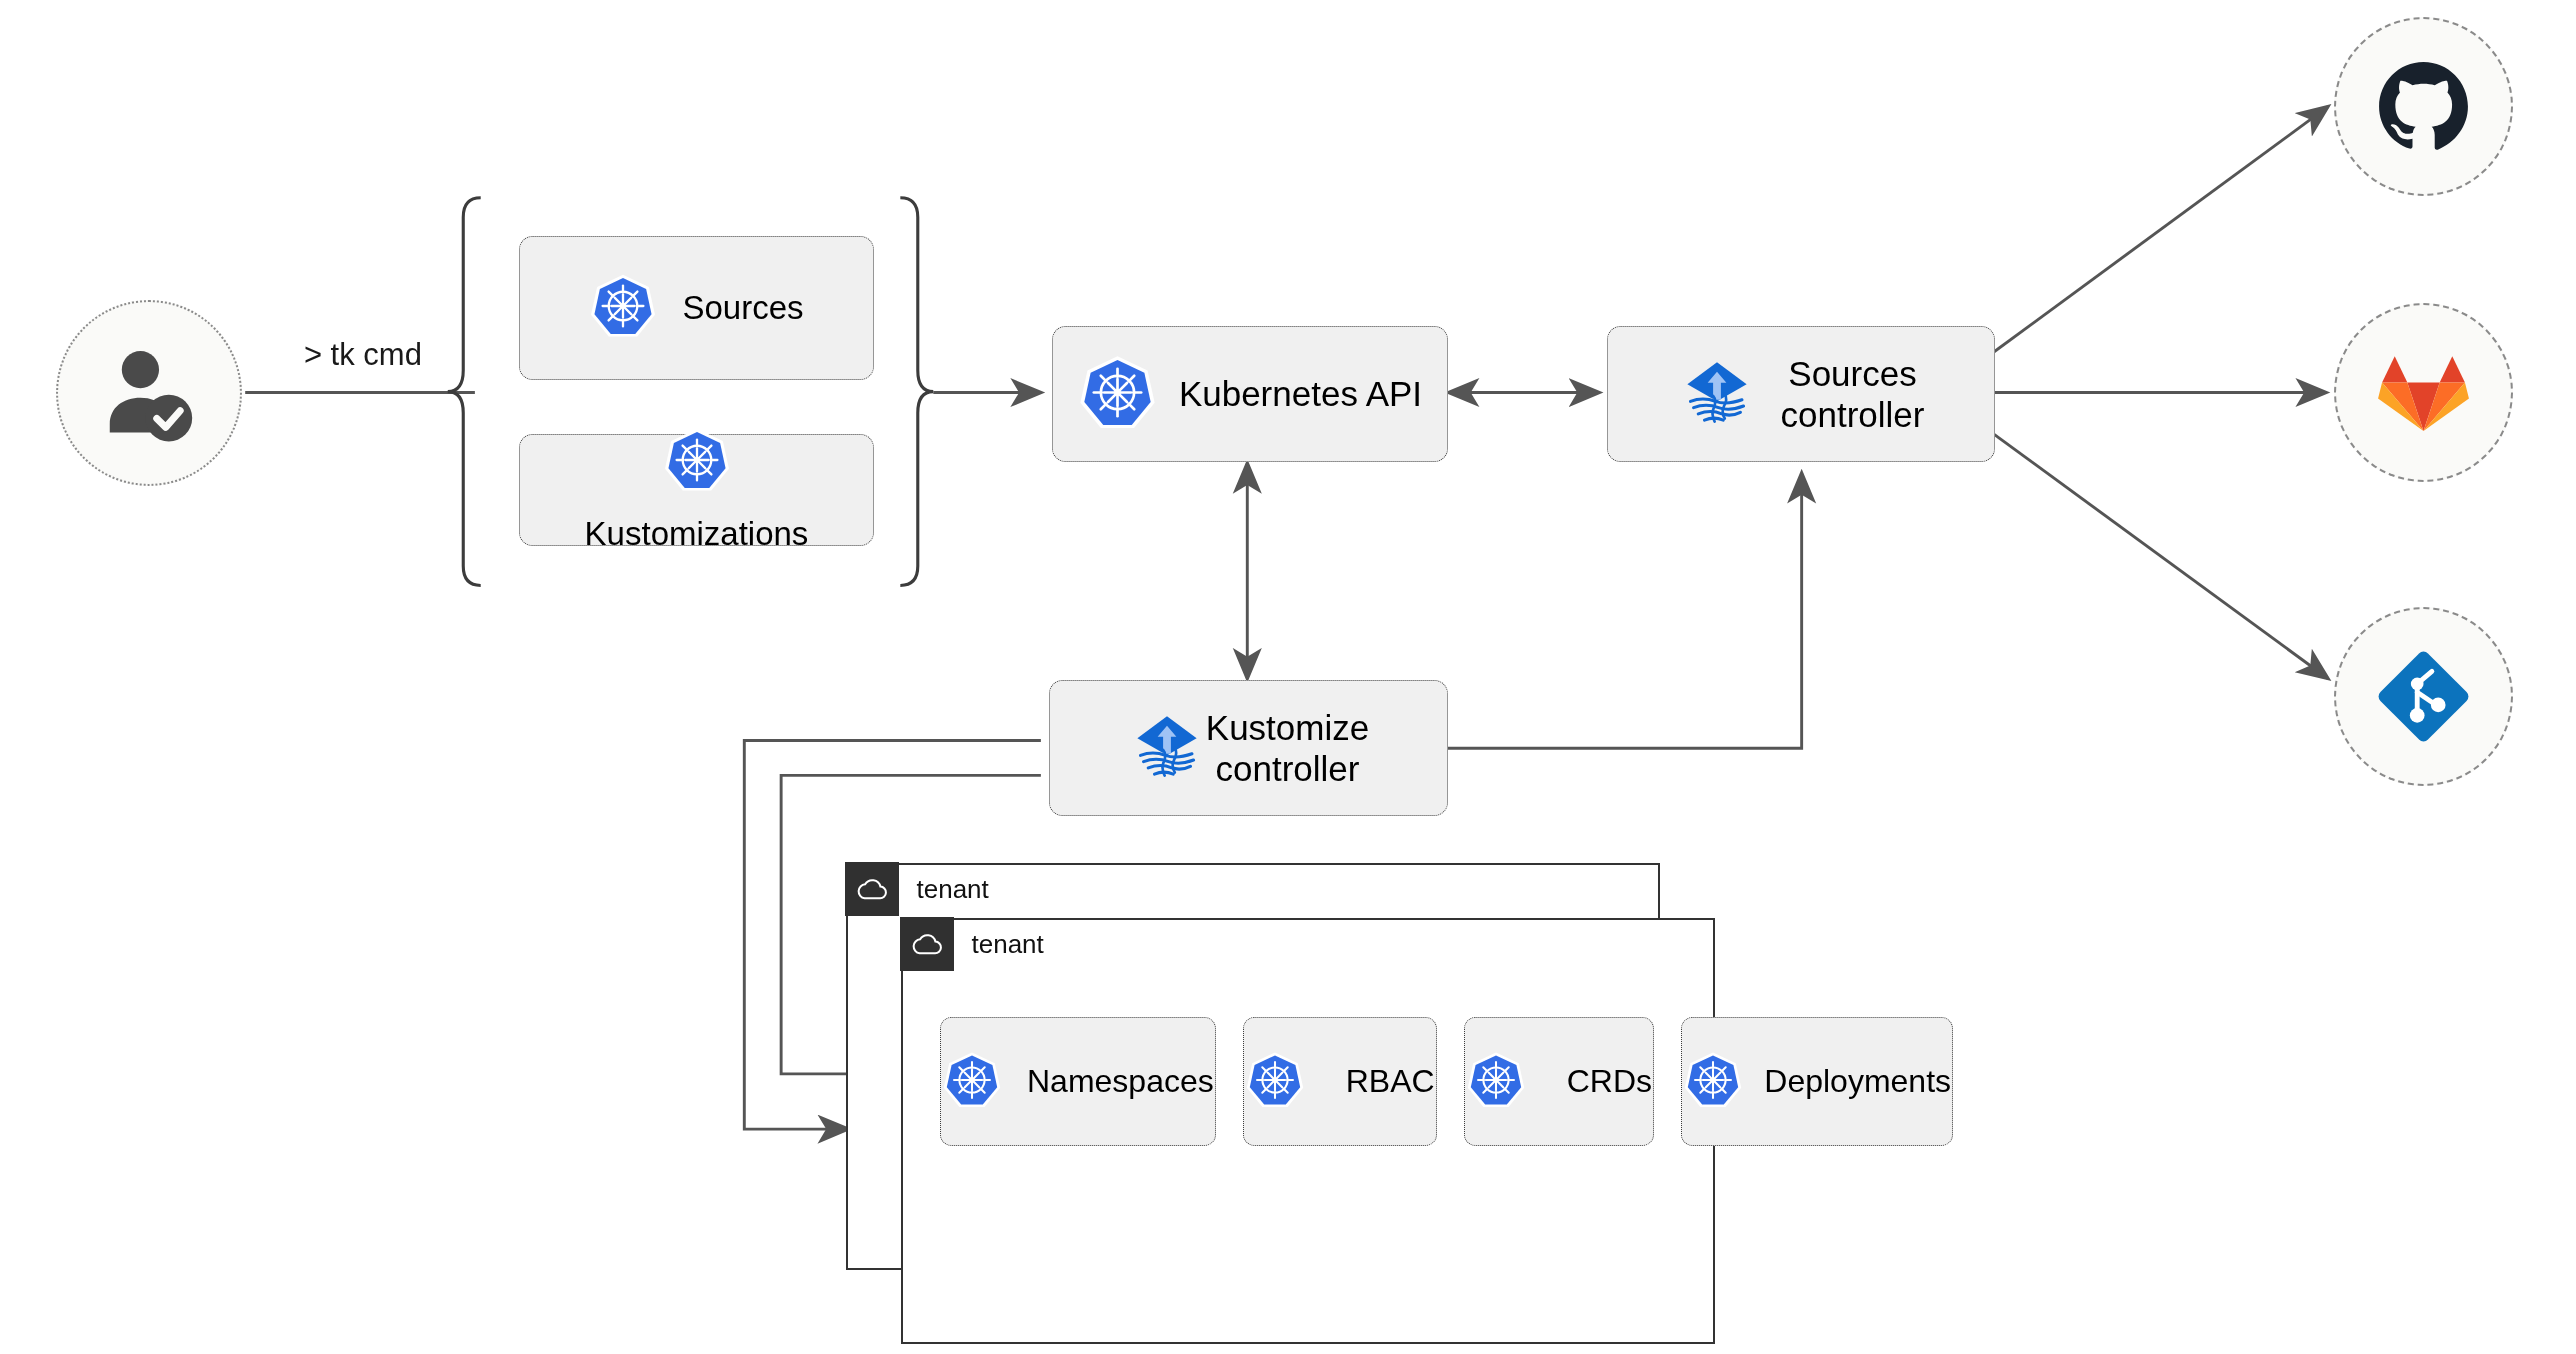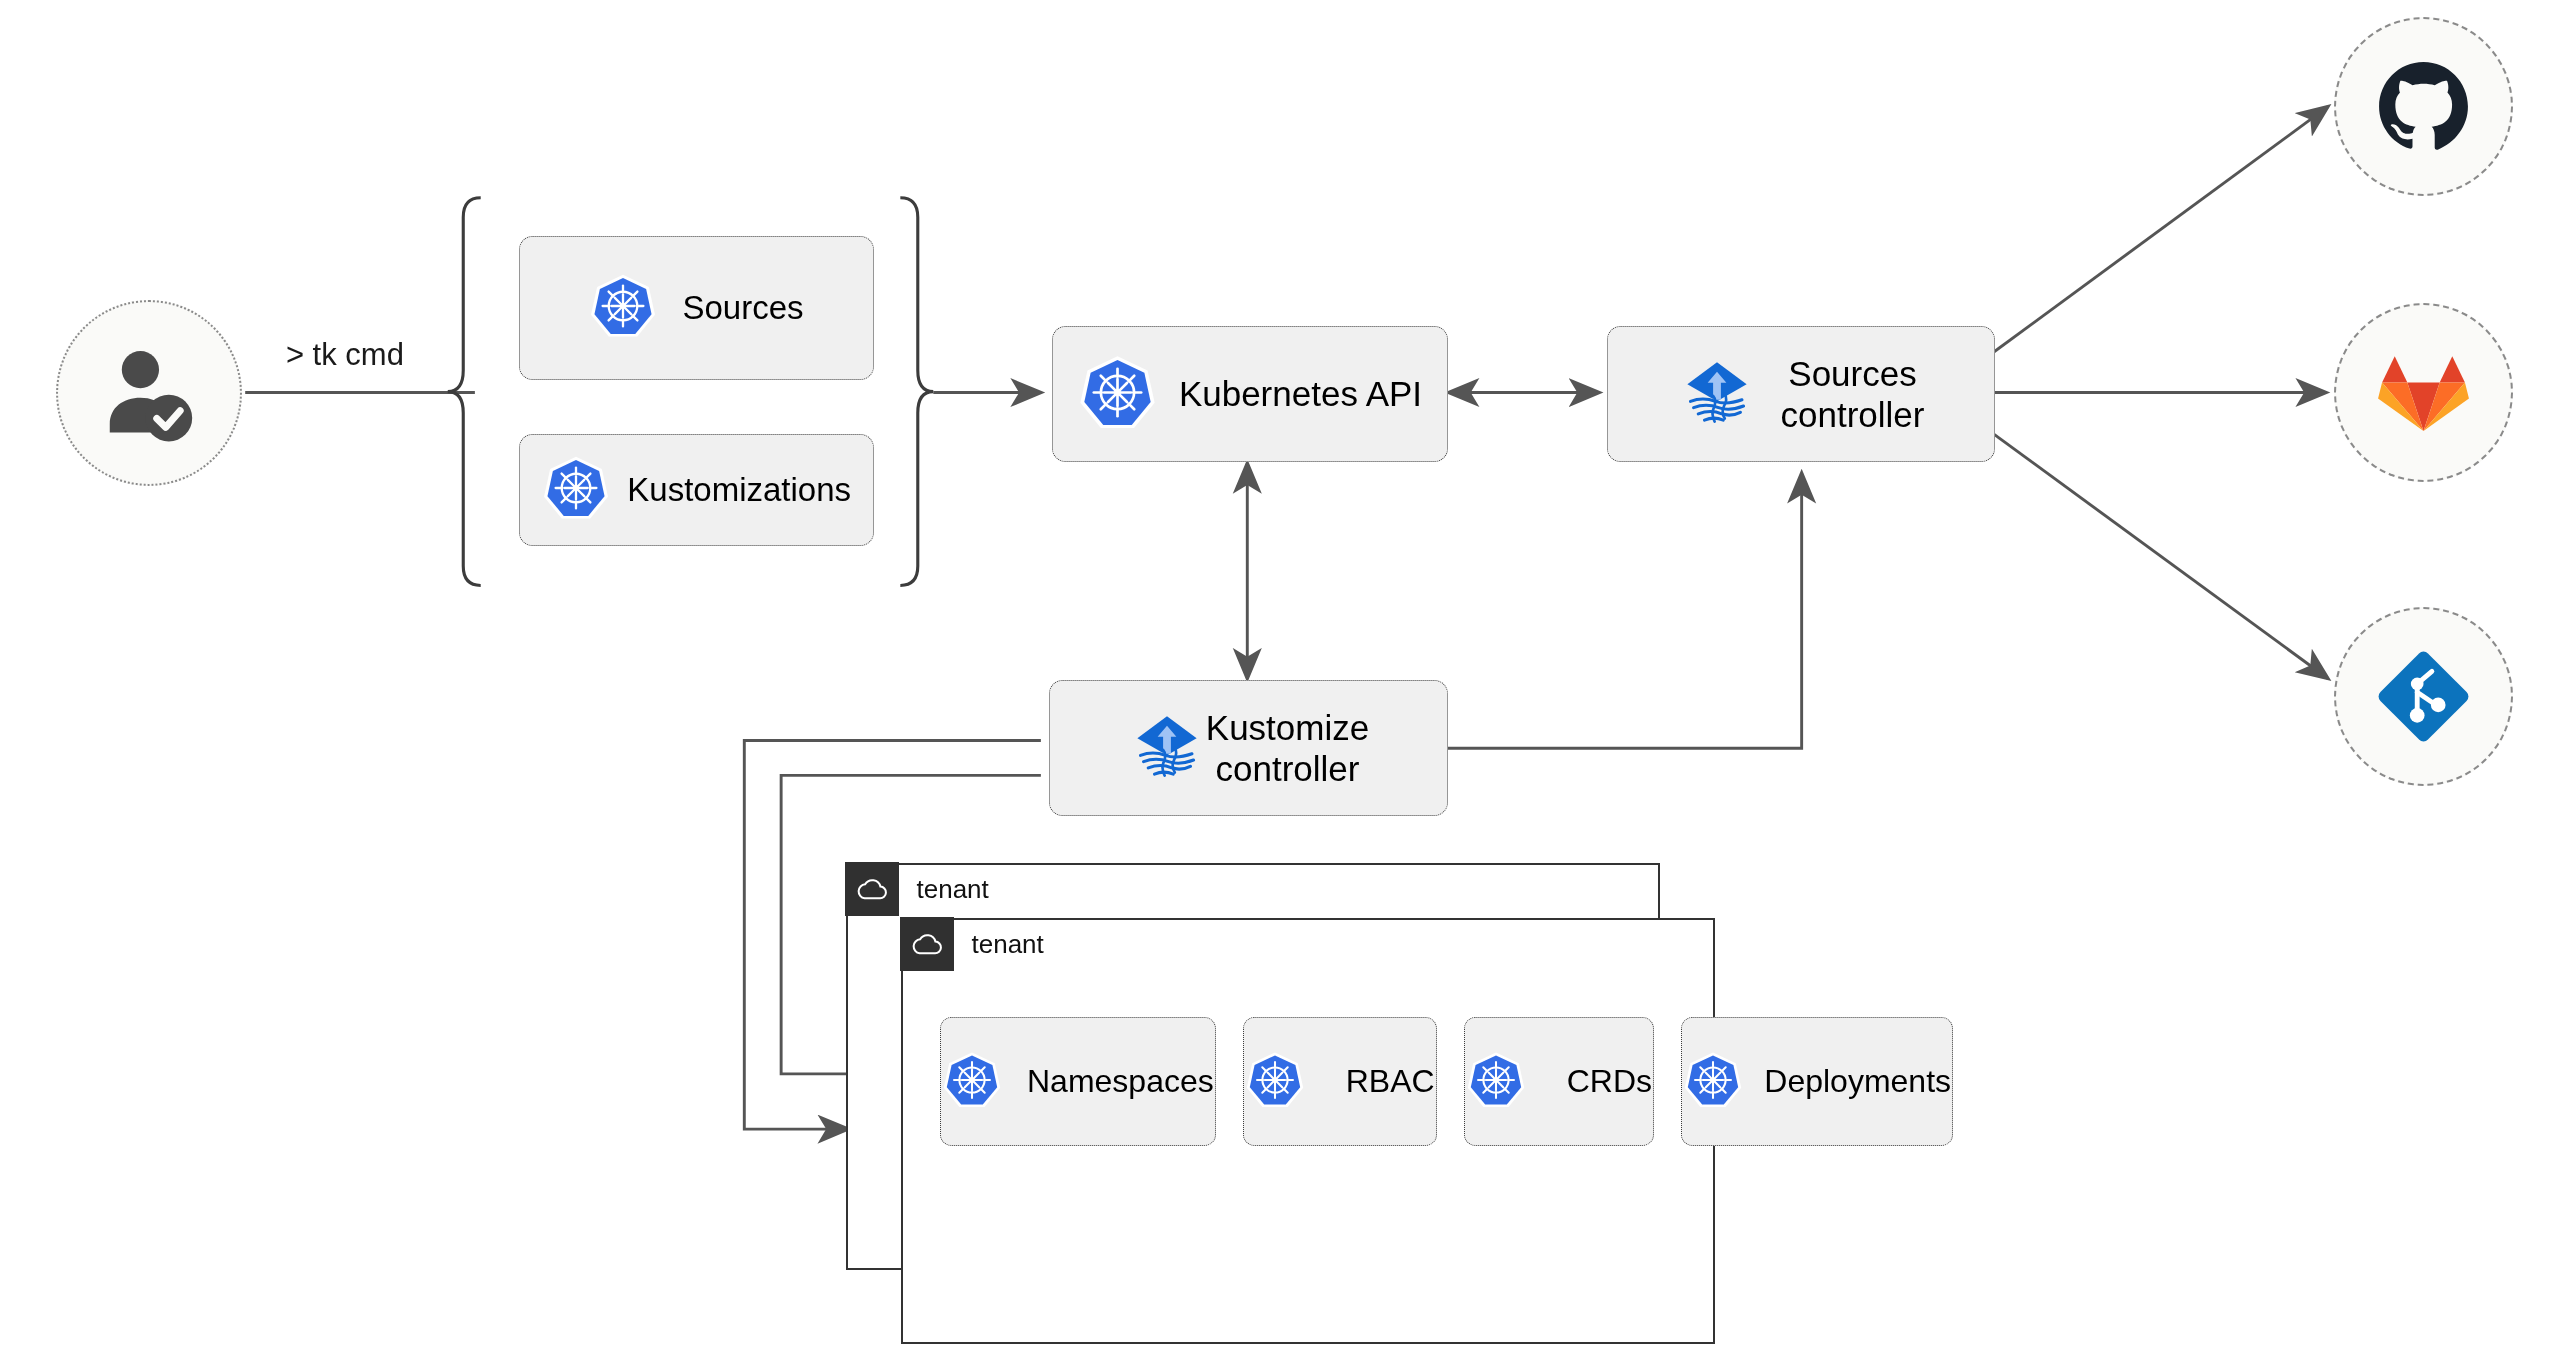--- a/index.html
+++ b/index.html
@@ -175,21 +175,21 @@
   <div class="node usercircle" style="left:56px; top:300px; width:186px; height:186px;">
     <svg width="109" height="109" viewBox="0 0 48 48">
       <circle cx="20" cy="13.5" r="8.2" fill="#4a4a4a"></circle>
       <path d="M6.5 37.5c0-7.4 6.1-11.6 13.5-11.6 4.4 0 8.3 1.5 10.8 4.1
                -3.6 0.9 -6.3 4.2 -6.3 8.1 0 1.1 0.2 2.1 0.6 3.1H6.5z" fill="#4a4a4a"></path>
       <circle cx="32.5" cy="34.8" r="10.3" fill="#4a4a4a"></circle>
       <path d="M27.2 35.0 l3.9 3.9 l6.4 -7.3" stroke="#fafaf8" stroke-width="3.1" fill="none" stroke-linecap="round" stroke-linejoin="round"></path>
     </svg>
   </div>
 
-  <div class="edgelabel" style="left:282px; top:337px;">&gt; tk cmd</div>
+  <div class="edgelabel" style="left:300px; top:337px;">&gt; tk cmd</div>
 
   <div class="node dotbox" style="left:519px; top:236px; width:355px; height:144px; gap:25px;">
     <span class="ico">
       <svg width="68" height="68" viewBox="0 0 100 100">
         <path d="M50 4 L88 22 L97 63 L71 95 L29 95 L3 63 L12 22 Z" fill="#ffffff"></path>
         <path d="M50 9 L84 25 L92 62 L68 91 L32 91 L8 62 L16 25 Z" fill="#326ce5"></path>
         <g stroke="#ffffff" stroke-width="3.4" fill="none" stroke-linecap="round">
           <circle cx="50" cy="50" r="21"></circle>
           <circle cx="50" cy="50" r="4.3" fill="#ffffff" stroke="none"></circle>
           <line x1="50" y1="20" x2="50" y2="30"></line>
@@ -207,21 +207,21 @@
           <line x1="38" y1="38" x2="47" y2="47"></line>
           <line x1="53" y1="53" x2="62" y2="62"></line>
           <line x1="38" y1="62" x2="47" y2="53"></line>
           <line x1="53" y1="47" x2="62" y2="38"></line>
         </g>
       </svg>
     </span>
     <span class="lbl" style="font-size:33px;">Sources</span>
   </div>
 
-  <div class="node dotbox" style="left:519px; top:434px; width:355px; height:112px; gap:17.4px;">
+  <div class="node dotbox" style="left:519px; top:434px; width:355px; height:112px; gap:17.4px;flex-direction:column;">
     <span class="ico">
       <svg width="68" height="68" viewBox="0 0 100 100">
         <path d="M50 4 L88 22 L97 63 L71 95 L29 95 L3 63 L12 22 Z" fill="#ffffff"></path>
         <path d="M50 9 L84 25 L92 62 L68 91 L32 91 L8 62 L16 25 Z" fill="#326ce5"></path>
         <g stroke="#ffffff" stroke-width="3.4" fill="none" stroke-linecap="round">
           <circle cx="50" cy="50" r="21"></circle>
           <circle cx="50" cy="50" r="4.3" fill="#ffffff" stroke="none"></circle>
           <line x1="50" y1="20" x2="50" y2="30"></line>
             <line x1="50" y1="70" x2="50" y2="80"></line>
           <line x1="20" y1="50" x2="30" y2="50"></line>

